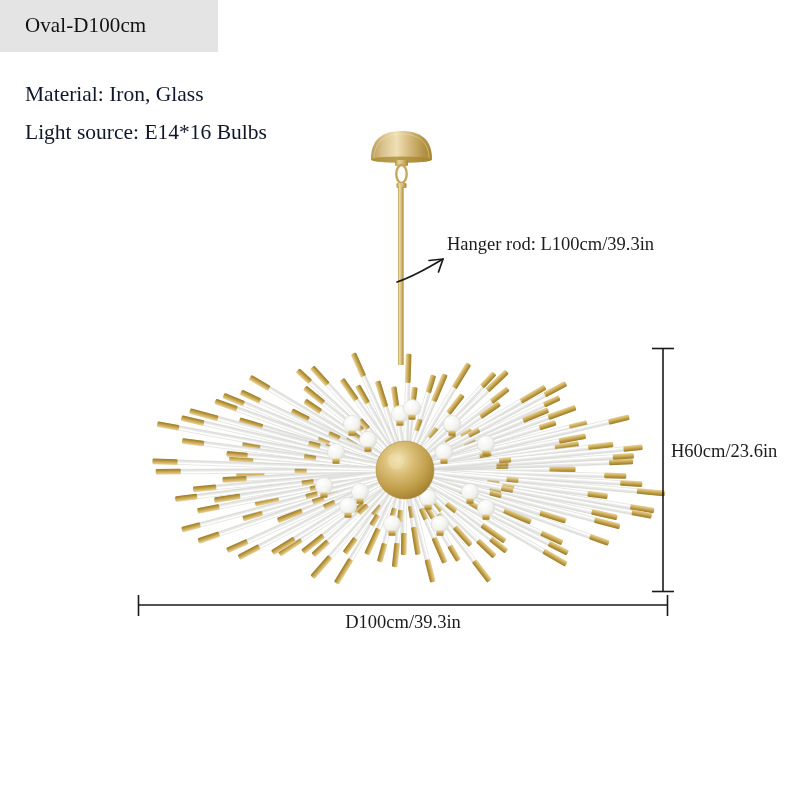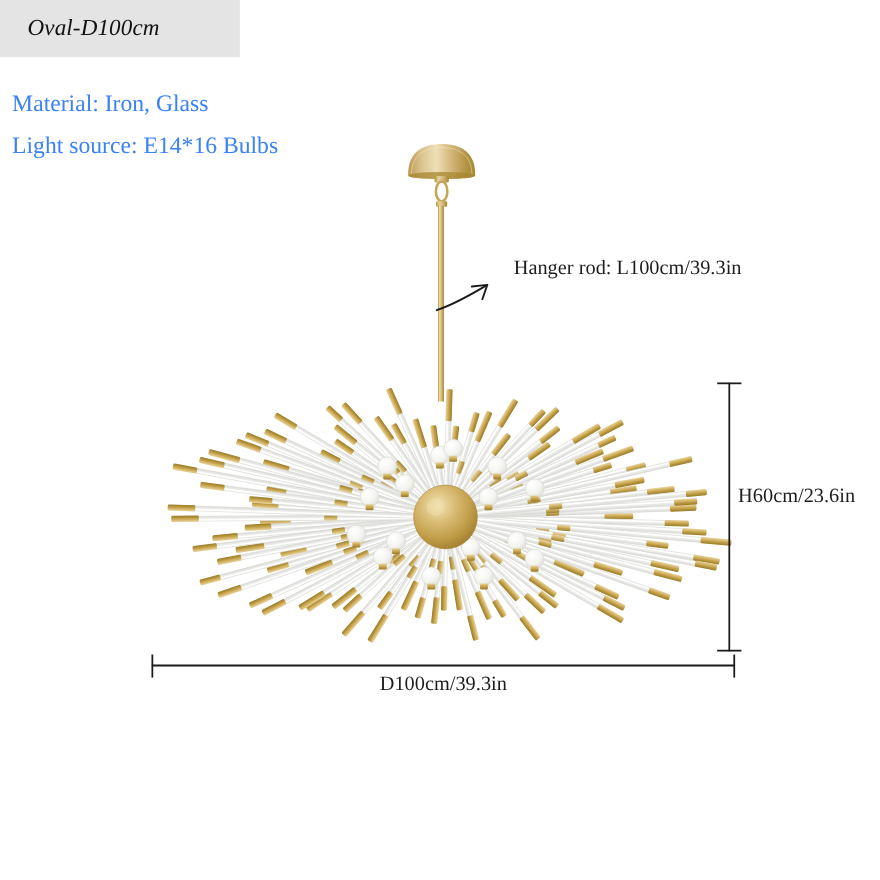--- a/index.html
+++ b/index.html
@@ -28,29 +28,28 @@
     background: #e4e4e4;
   }
   #title-text {
     position: absolute;
     left: 25px;
     top: 13px;
     font-size: 21px;
     letter-spacing: 0.1px;
     color: #111111;
     white-space: nowrap;
-    font-style: italic;
   }
 
   
   .spec-line {
     position: absolute;
-    left: 11px;
+    left: 25px;
     font-size: 21.5px;
-    color: #3b82f6;
+    color: #0f172a;
     white-space: nowrap;
     text-align: right;
   }
   #spec-0 { top: 82px; }
   #spec-1 { top: 120px; font-family: Liberation Serif, serif; }
 
   
   #fixture-stage {
     position: absolute;
     left: 0;
@@ -67,21 +66,21 @@
   
   #hanger-annotation {
     position: absolute;
     left: 447px;
     top: 232px;
     font-size: 18.5px;
     line-height: 25px;
     color: #1c1c1c;
     white-space: nowrap;
   }
-  #hanger-annotation div { display: block; margin-left: 20px; }
+  #hanger-annotation div { display: block; }
 
   
   #height-label {
     position: absolute;
     left: 671px;
     top: 441px;
     font-size: 18.5px;
     color: #1c1c1c;
     white-space: nowrap;
   }

